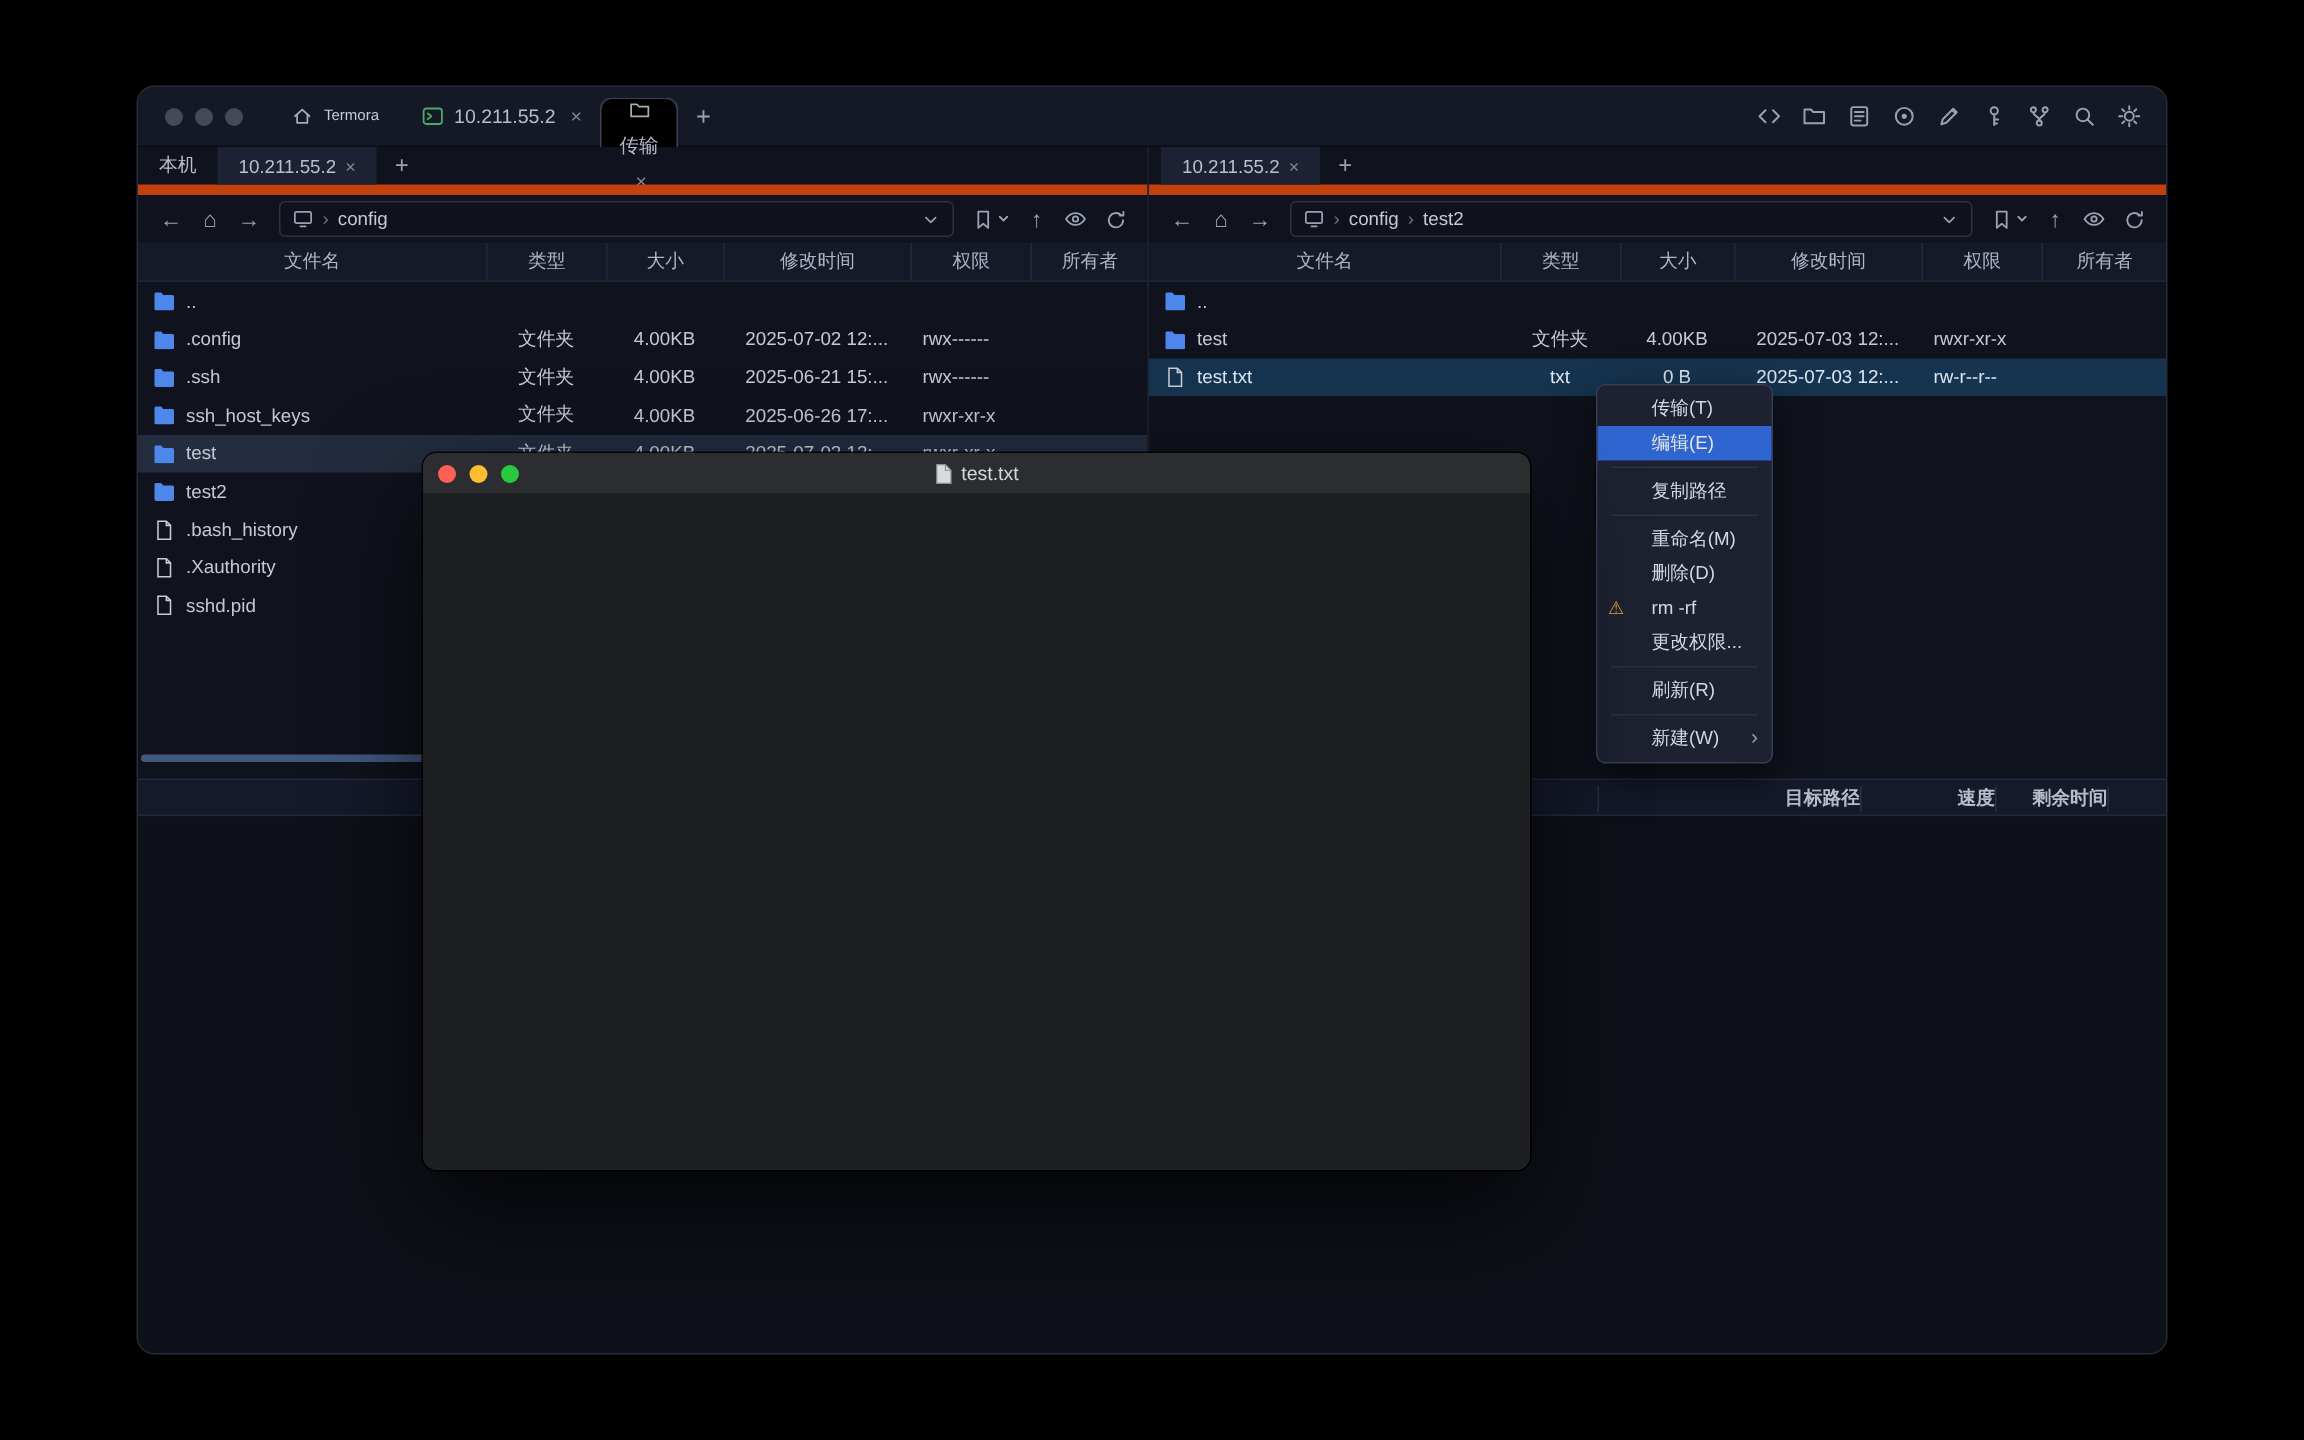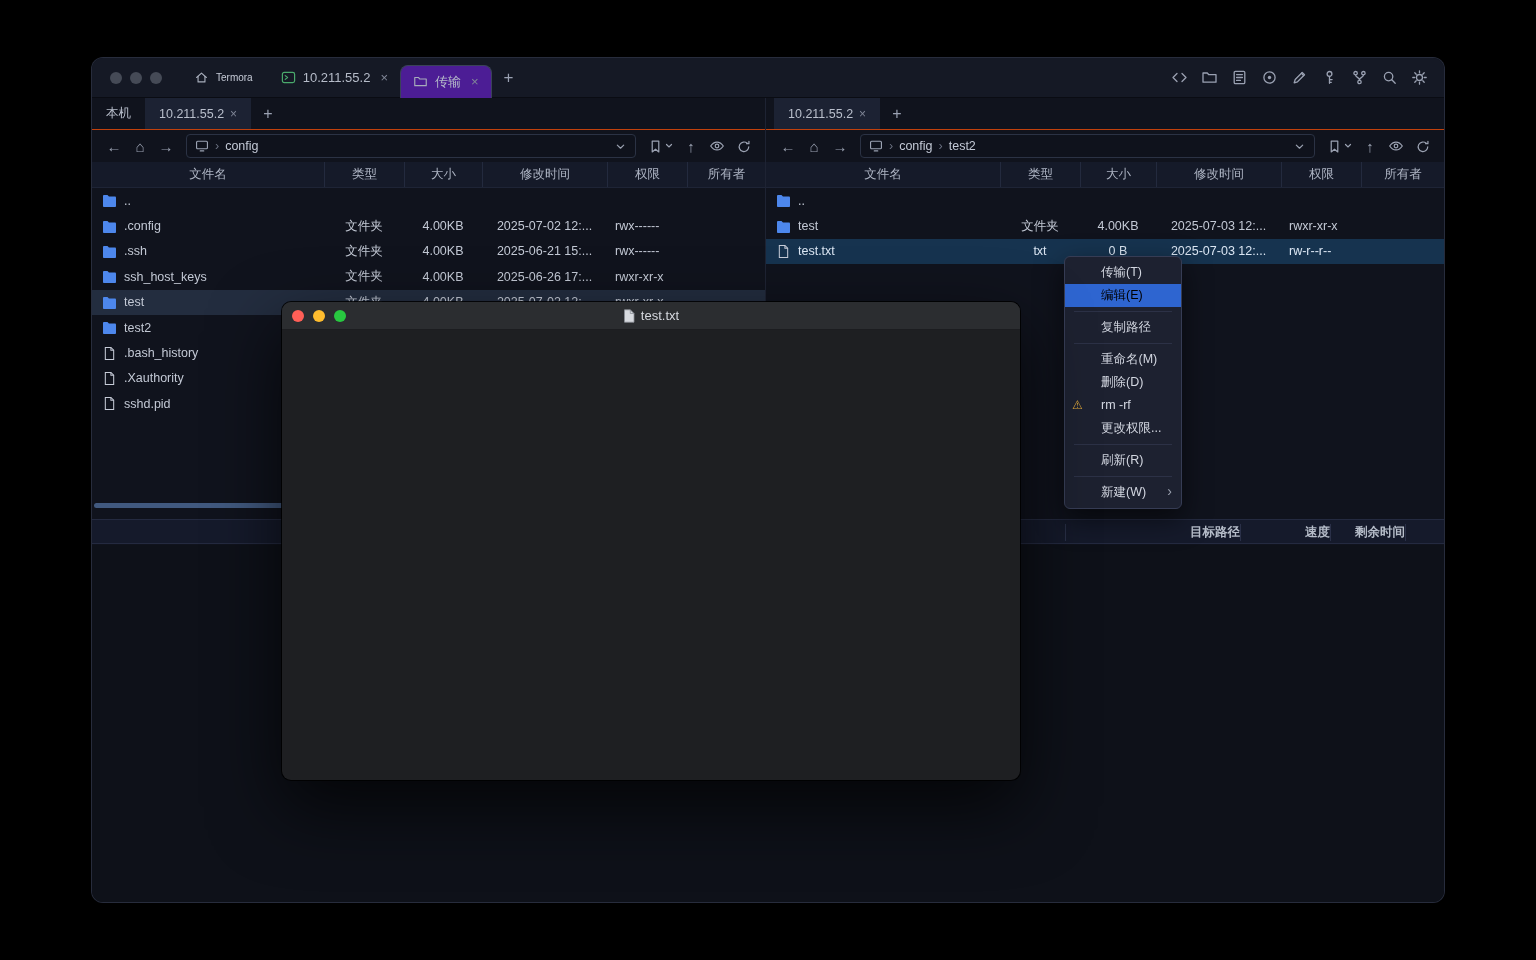--- a/index.html
+++ b/index.html
@@ -18,34 +18,34 @@
   }
 
   
   .titlebar { position:absolute; left:0; top:0; right:0; height:40px; background:#151925;
               border-bottom:1px solid #0a0c13; display:flex; align-items:center; }
   .lights { display:flex; gap:8px; padding:0 16px 0 18px; }
   .tl { width:12px; height:12px; border-radius:50%; background:#454a56; }
   .app-home { display:flex; align-items:center; gap:7px; padding:0 16px; color:#c6cbd7; font-size:10px; }
   .tb-tab { display:flex; align-items:center; gap:7px; padding:0 12px; height:40px; color:#b6bcc9; font-size:13px; }
   .tb-tab .close { color:#818798; font-size:13px; margin-left:3px; }
-  .tb-tab.active { height:33px; margin-top:7px; background:#4c1d95; border:1px solid #3a4258;
-                   border-bottom:none; border-radius:8px 8px 0 0; }
+  .tb-tab.active { height:33px; margin-top:7px; background:#000000; border:1px solid #3a4258;
+                   border-bottom:none; border-radius:8px 8px 0 0;flex-direction:column; }
   .tb-plus { margin-left:12px; color:#9aa1b2; font-size:17px; cursor:default; }
   .tb-actions { margin-left:auto; display:flex; align-items:center; gap:13px; padding-right:16px; }
   .aicon { display:inline-flex; }
 
   
   .pane { position:absolute; top:40px; height:421px; }
   .pane.left  { left:0;    width:673px; }
   .pane.right { left:674px; width:678px; }
   .vdiv { position:absolute; left:673px; top:40px; width:1px; height:421px; background:#1e2333; }
 
   .pane-tabs { position:absolute; top:0; left:0; right:0; height:32px; display:flex;
-               align-items:stretch; border-bottom:1px solid #c2410c; font-size:12.5px; }
+               align-items:stretch; border-bottom:7px solid #c2410c; font-size:12.5px; }
   .pane.right .pane-tabs { padding-left:8px; }
   .pane-tab { display:flex; align-items:center; gap:6px; padding:0 14px; color:#b9bfcc; }
   .pane-tab.active { background:#1c2233; }
   .pane-tab .close { color:#7f8596; font-size:12px; }
   .pane-plus { display:flex; align-items:center; padding:0 12px; color:#9aa1b2; font-size:16px; }
 
   .toolbar { position:absolute; top:32px; left:0; right:0; height:32px; display:flex;
              align-items:center; padding:0 10px; gap:2px; }
   .tbtn { min-width:24px; height:24px; display:inline-flex; align-items:center; justify-content:center;
           color:#9ba2b2; font-size:15px; border-radius:4px; }
@@ -82,21 +82,21 @@
                border-top:1px solid #242a40; border-bottom:1px solid #242a40; font-size:12.5px; color:#b6bdc9; }
   .xh-label { position:absolute; top:0; height:25px; line-height:25px; text-align:right;font-weight:bold; }
   .xh-sep { position:absolute; top:4px; height:17px; width:1px; background:#2a3048; }
   .xfer-body { position:absolute; left:0; top:487px; width:100%; bottom:0; background:#0e1119; }
 
   
   .cmenu { position:absolute; left:1064px; top:256px; width:118px; background:#1d2130;
            border:1px solid #363c54; border-radius:6px; padding:4px 0; z-index:10;
            box-shadow:0 10px 28px rgba(0,0,0,.55); font-size:12.5px; color:#d3d7e1; }
   .mi { height:23px; line-height:23px; padding-left:36px; position:relative; white-space:nowrap; }
-  .mi.hl { background:var(--accent,#2e65d0); color:#000000; }
+  .mi.hl { background:var(--accent,#2e65d0); color:#e5e5e5; }
   .mi .warn { position:absolute; left:7px; top:0; color:var(--warning_yellow,#e2a93b); font-size:12px; }
   .mi .sub { position:absolute; right:9px; top:-1px; color:#9aa0ae; font-size:14px; }
   .msep { height:1px; background:#2c3146; margin:4px 9px; }
 
   
   .editor { position:absolute; left:282px; top:302px; width:738px; height:478px; border-radius:9px;
             overflow:hidden; background:#1e1f22; z-index:20;
             box-shadow:0 0 0 1px rgba(0,0,0,.85), 0 28px 70px rgba(0,0,0,.7); }
   .ed-bar { height:28px; background:#2b2d30; border-bottom:1px solid #1c1d20; position:relative;
             display:flex; align-items:center; padding:0 10px; }

